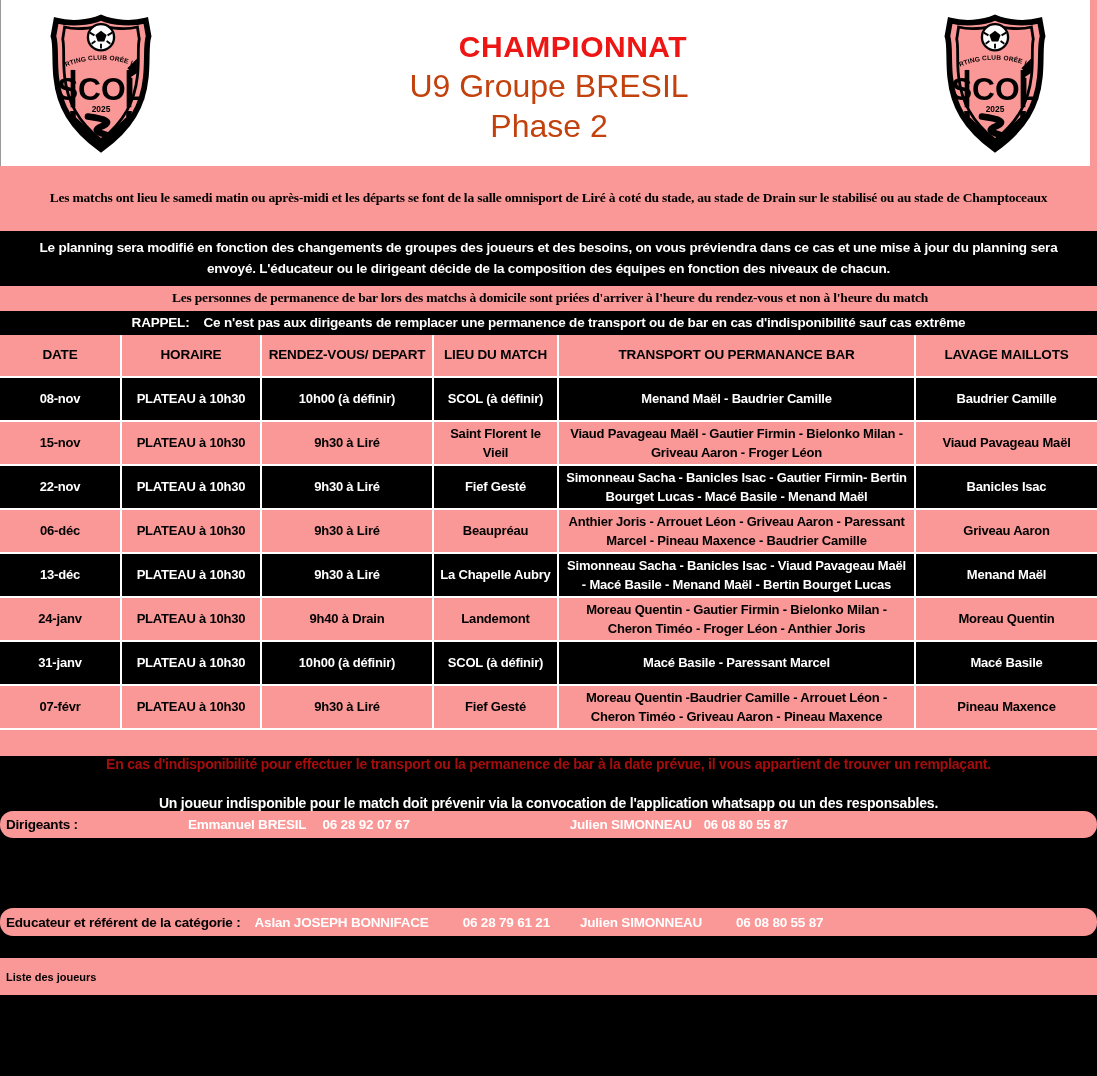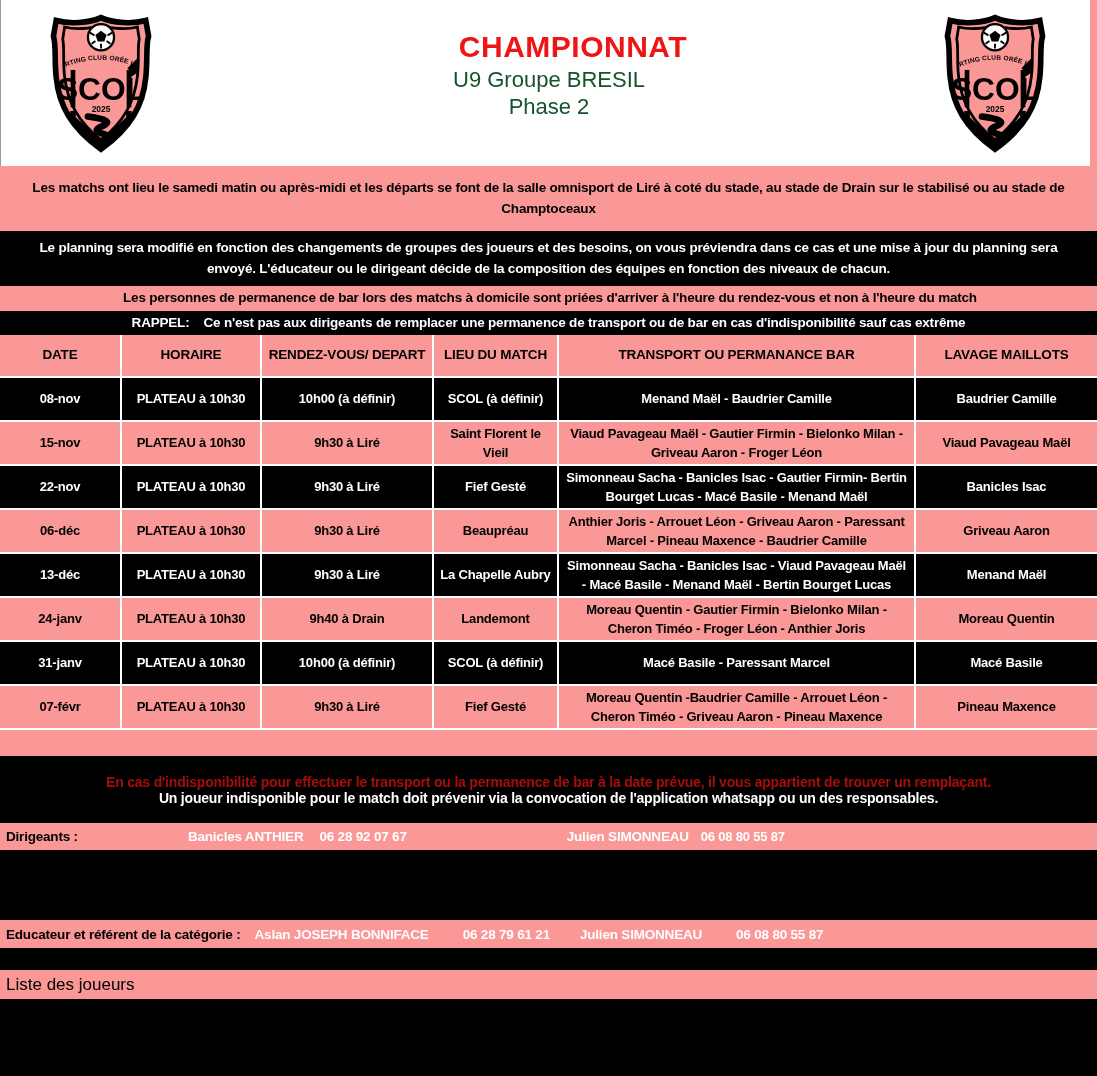--- a/index.html
+++ b/index.html
@@ -17,29 +17,29 @@
     display:flex;align-items:flex-start;justify-content:center;
   }
   .header .right-pink-strip{
     position:absolute;right:0;top:0;width:7px;height:166px;background:var(--pink);
   }
   .logo{position:absolute;top:8px;width:112px;height:150px;}
   .logo.left{left:44px;}
   .logo.right{left:938px;}
   .title-block{text-align:center;padding-top:28px;line-height:1.25;}
   .title-main{font-size:30px;font-weight:700;color:var(--title-red);letter-spacing:.5px;margin-left:48px;}
-  .title-sub{font-size:22px;font-weight:400;color:#14532d;}
+  .title-sub{font-size:32px;font-weight:400;color:#c2410c;}
 
   
   .banner{
     display:flex;align-items:center;justify-content:center;text-align:center;
     font-weight:700;font-size:13.5px;letter-spacing:-.2px;line-height:1.55;
     padding:0 14px;box-sizing:border-box;
   }
-  .banner.pink{background:var(--pink);color:#000;}
+  .banner.pink{background:var(--pink);color:#000;font-family:Liberation Serif, serif;}
   .banner.black{background:#000;color:#fff;}
   .b1{height:65px;}
   .b2{height:55px;}
   .b3{height:25px;padding-left:17px;}
   .b4{height:24px;}
   .rappel-label{margin-right:14px;}
 
   
   table.sched{
     width:1097px;border-collapse:collapse;table-layout:fixed;
@@ -51,46 +51,46 @@
   }
   table.sched td:first-child,table.sched th:first-child{border-left:none;}
   table.sched td:last-child,table.sched th:last-child{border-right:none;}
   table.sched tr.hdr th{background:var(--pink);color:#000;height:39px;border-top:none;font-size:13.5px;}
   table.sched tr.dark td{background:#000;color:#fff;height:40px;}
   table.sched tr.lite td{background:var(--pink);color:#000;height:40px;}
 
   .pink-gap{height:26px;background:var(--pink);}
 
   
-  .notices{height:67px;background:#000;display:flex;flex-direction:column;
-    align-items:center;justify-content:center;text-align:center;}
+  .notices{height:55px;background:#000;display:flex;flex-direction:column;
+    align-items:center;justify-content:space-between;text-align:center;}
   .notice-red{color:var(--dark-red);font-weight:700;font-size:14px;letter-spacing:-.2px;}
   .notice-white{color:#fff;font-weight:700;font-size:14px;letter-spacing:-.2px;}
 
   
   .contact-row{background:var(--pink);display:flex;align-items:center;
-    font-weight:700;font-size:13.5px;letter-spacing:-.2px;white-space:nowrap;}
+    font-weight:700;font-size:13.5px;letter-spacing:-.2px;white-space:nowrap;border-radius:13px;}
   .contact-row .lbl{color:#000;}
   .contact-row .white{color:#fff;}
   .dirigeants-row{height:27px;}
   .dirigeants-row .lbl{margin-left:6px;}
   .dirigeants-row .n1{margin-left:110px;}
   .dirigeants-row .p1{margin-left:16px;}
   .dirigeants-row .n2{margin-left:160px;}
   .dirigeants-row .p2{margin-left:12px;font-size:13px;}
   .gap-black-1{height:70px;background:#000;}
   .educateur-row{height:28px;}
   .educateur-row .lbl{margin-left:6px;}
   .educateur-row .n1{margin-left:14px;}
   .educateur-row .p1{margin-left:34px;}
   .educateur-row .n2{margin-left:30px;}
   .educateur-row .p2{margin-left:34px;}
   .gap-black-2{height:22px;background:#000;}
-  .liste-row{height:29px;background:var(--pink);display:flex;align-items:center;
-    font-weight:400;font-size:17px;color:#000;}
+  .liste-row{height:37px;background:var(--pink);display:flex;align-items:center;
+    font-weight:700;font-size:11px;color:#000;}
   .liste-row .lbl{margin-left:6px;}
   .bottom-black{height:63px;background:#000;}
 
   :root{
     --pink:#fa9797;
     --title-red:#ee1515;
     --dark-red:#a50d0d;
   }
 </style>
 </head>
@@ -243,21 +243,21 @@
 
   <div class="pink-gap"></div>
 
   <div class="notices">
     <div class="notice-red">En cas d'indisponibilité pour effectuer le transport ou la permanence de bar à la date prévue, il vous appartient de trouver un remplaçant.</div>
     <div class="notice-white">Un joueur indisponible pour le match doit prévenir via la convocation de l'application whatsapp  ou un des responsables.</div>
   </div>
 
   <div class="contact-row dirigeants-row">
     <span class="lbl">Dirigeants :</span>
-    <span class="white n1">Banicles ANTHIER</span>
+    <span class="white n1">Emmanuel BRESIL</span>
     <span class="white p1">06 28 92 07 67</span>
     <span class="white n2">Julien SIMONNEAU</span>
     <span class="white p2">06 08 80 55 87</span>
   </div>
 
   <div class="gap-black-1"></div>
 
   <div class="contact-row educateur-row">
     <span class="lbl">Educateur et référent de la catégorie :</span>
     <span class="white n1">Aslan JOSEPH BONNIFACE</span>

